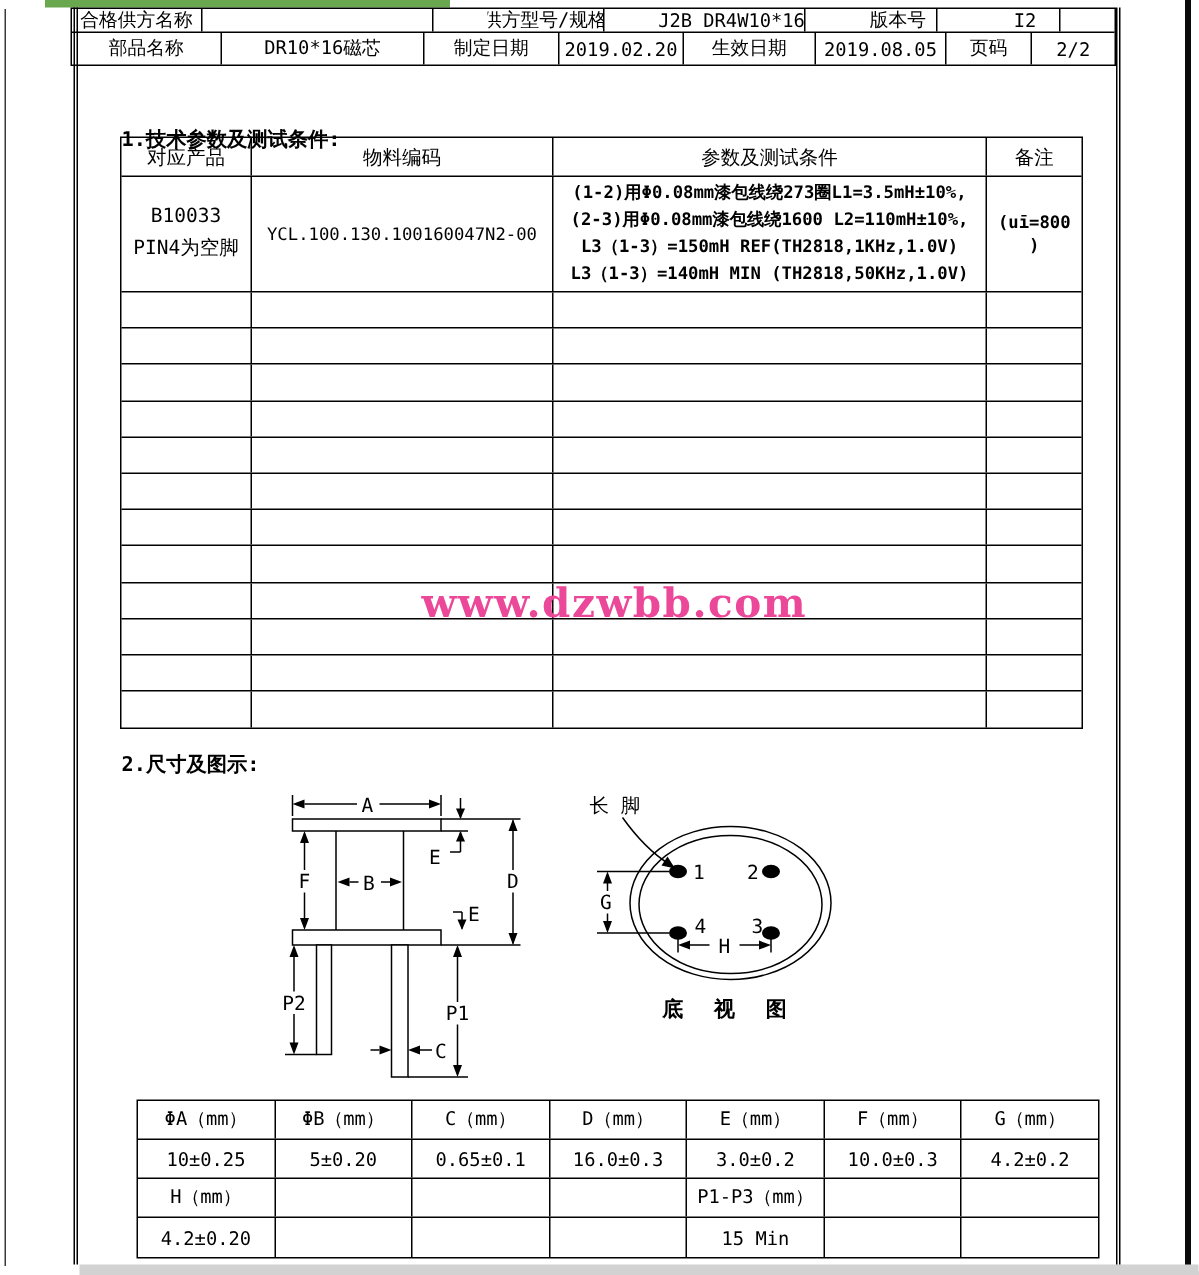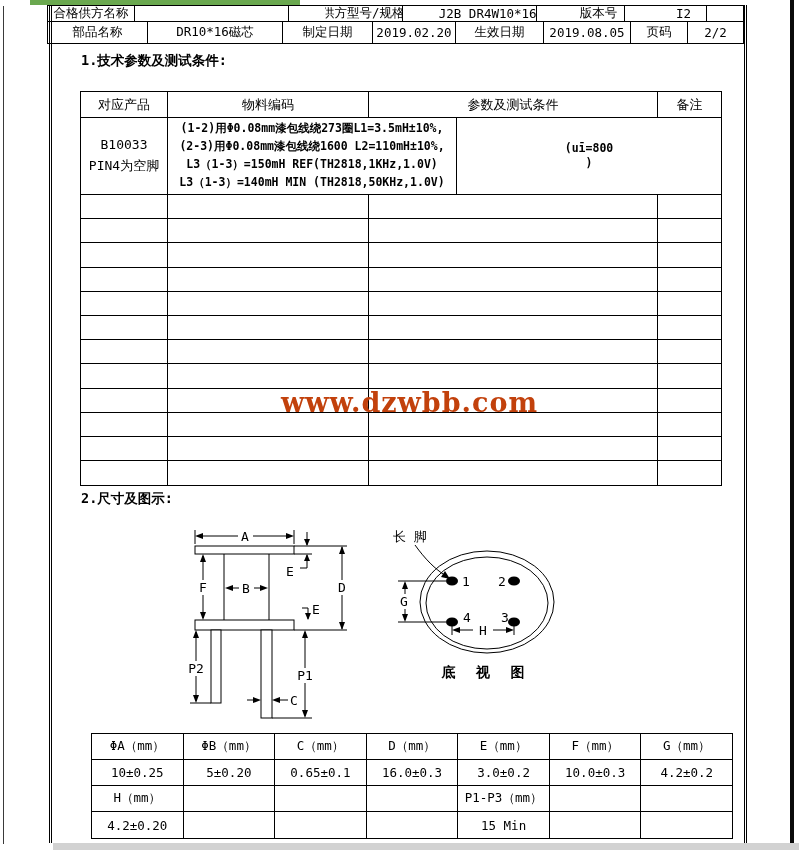--- a/index.html
+++ b/index.html
@@ -36,21 +36,21 @@
   .spec-cell{box-sizing:border-box;border-right:1px solid #000;display:flex;flex-direction:column;
              align-items:center;justify-content:center;text-align:center;overflow:hidden;}
   .spec-cell.c1{width:87px;} .spec-cell.c2{width:201px;} .spec-cell.c3{width:289px;}
   .spec-cell.c4{flex:1;border-right:none;}
   .cond-line{white-space:nowrap;line-height:1.55;font-weight:bold;}
   .prod-line{line-height:1.6;font-size:13px;}
   .remark-line{line-height:1.3;font-weight:bold;}
 
   
   .watermark{left:281px;top:387px;font-family:"DejaVu Serif","Liberation Serif",serif;
-             font-weight:bold;font-size:27px;color:#c2410c;letter-spacing:1px;white-space:nowrap;text-align:right;}
+             font-weight:bold;font-size:27px;color:#ec4899;letter-spacing:1px;white-space:nowrap;text-align:right;}
 
   
   .dim-table{left:91px;top:733px;width:642px;border:1px solid #000;box-sizing:border-box;font-size:12.5px;}
   .dim-row{display:flex;height:26px;border-bottom:1px solid #000;box-sizing:border-box;}
   .dim-row:last-child{border-bottom:none;}
   .dim-cell{flex:1;box-sizing:border-box;border-right:1px solid #000;display:flex;align-items:center;
             justify-content:center;white-space:nowrap;overflow:hidden;}
   .dim-cell:last-child{border-right:none;}
 
   
@@ -87,34 +87,37 @@
     <div class="hdr-cell" style="width:135px">DR10*16磁芯</div>
     <div class="hdr-cell" style="width:90px">制定日期</div>
     <div class="hdr-cell" style="width:83px">2019.02.20</div>
     <div class="hdr-cell" style="width:88px">生效日期</div>
     <div class="hdr-cell" style="width:87px">2019.08.05</div>
     <div class="hdr-cell" style="width:57px">页码</div>
     <div class="hdr-cell last">2/2</div>
   </div>
 </div>
 
-<div class="abs sec-title" style="left:81px;top:52px">1.技术参数及测试条件:</div>
+<div class="abs sec-title" style="left:81px;top:84px">1.技术参数及测试条件:</div>
 
 <div class="abs spec-table" id="specTable">
   <div class="spec-row head">
     <div class="spec-cell c1">对应产品</div>
     <div class="spec-cell c2">物料编码</div>
     <div class="spec-cell c3">参数及测试条件</div>
     <div class="spec-cell c4">备注</div>
   </div>
   <div class="spec-row data">
     <div class="spec-cell c1">
       <div class="prod-line">B10033</div>
       <div class="prod-line">PIN4为空脚</div>
     </div>
+    <div class="spec-cell c2">
+      <div>YCL.100.130.100160047N2-00</div>
+    </div>
     <div class="spec-cell c3">
       <div class="cond-line">(1-2)用Φ0.08mm漆包线绕273圈L1=3.5mH±10%,</div>
       <div class="cond-line">(2-3)用Φ0.08mm漆包线绕1600 L2=110mH±10%,</div>
       <div class="cond-line">L3（1-3）=150mH REF(TH2818,1KHz,1.0V)</div>
       <div class="cond-line">L3（1-3）=140mH MIN (TH2818,50KHz,1.0V)</div>
     </div>
     <div class="spec-cell c4">
       <div class="remark-line">(uī=800</div>
       <div class="remark-line">)</div>
     </div>
@@ -189,21 +192,21 @@
     <div class="spec-row empty">
       <div class="spec-cell c1"></div>
       <div class="spec-cell c2"></div>
       <div class="spec-cell c3"></div>
       <div class="spec-cell c4"></div>
     </div>
   </div>
 
 <div class="abs watermark">www.dzwbb.com</div>
 
-<div class="abs sec-title" style="left:81px;top:490px">2.尺寸及图示:</div>
+<div class="abs sec-title" style="left:81px;top:501px">2.尺寸及图示:</div>
 
 <svg class="abs" style="left:150px;top:520px" width="220" height="208" viewBox="0 0 220 208">
 
   <path class="ln" d="M45,10 V24 M144,10 V24 M53,16 H88 M103,16 H136"></path>
   <polygon class="ah" points="45,16 53,13 53,19"></polygon>
   <polygon class="ah" points="144,16 136,13 136,19"></polygon>
   <text x="95" y="21" text-anchor="middle">A</text>
 
   <rect class="fig" x="45" y="26" width="99" height="8"></rect>
 

